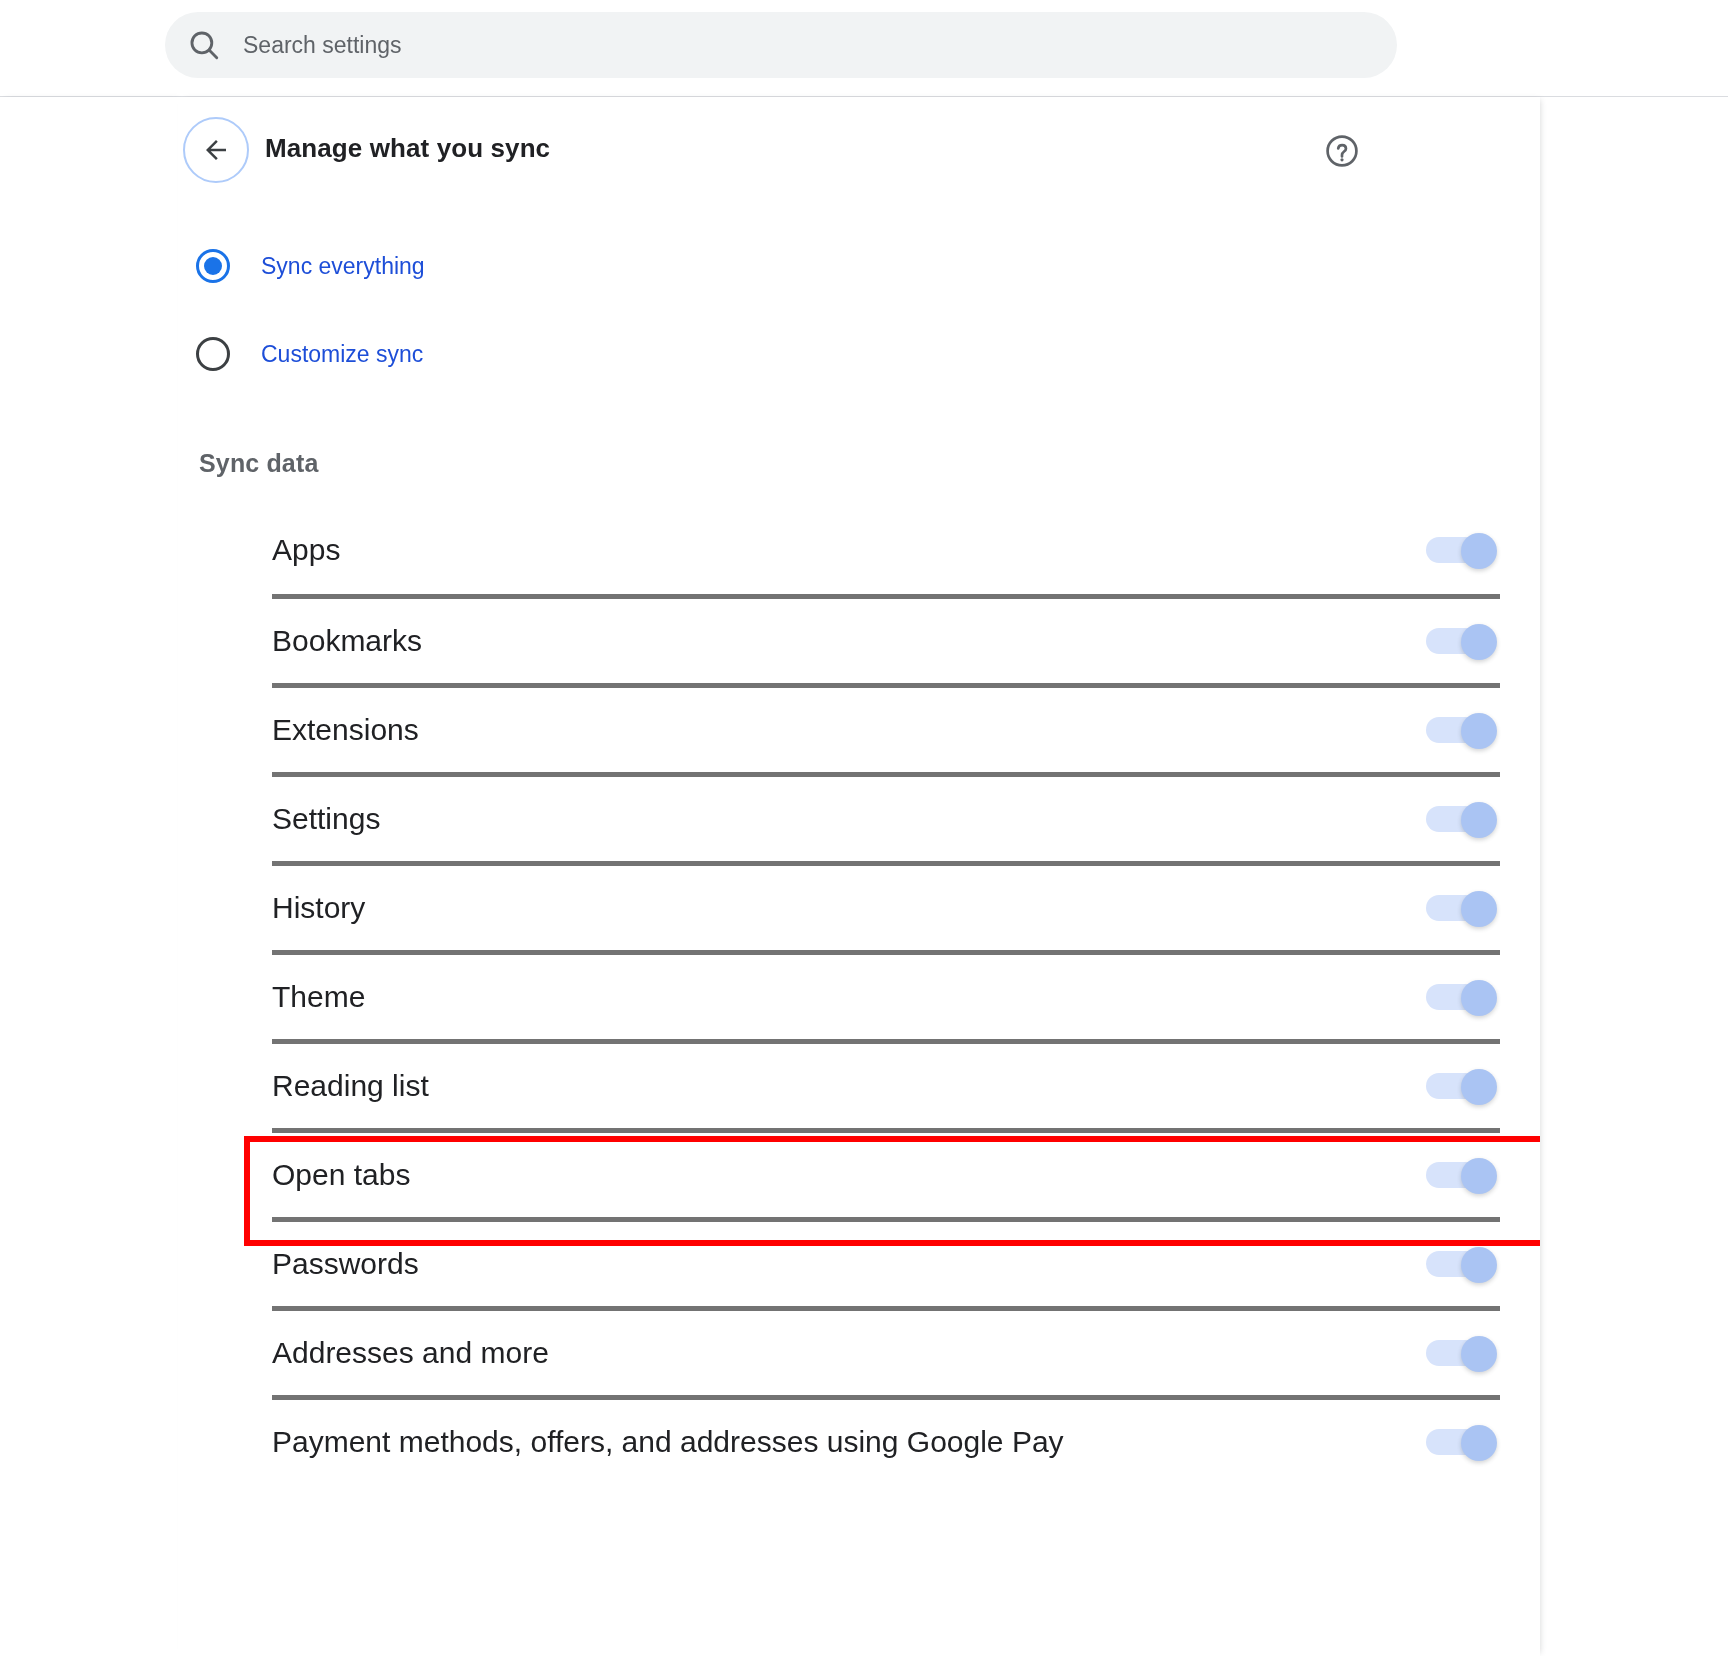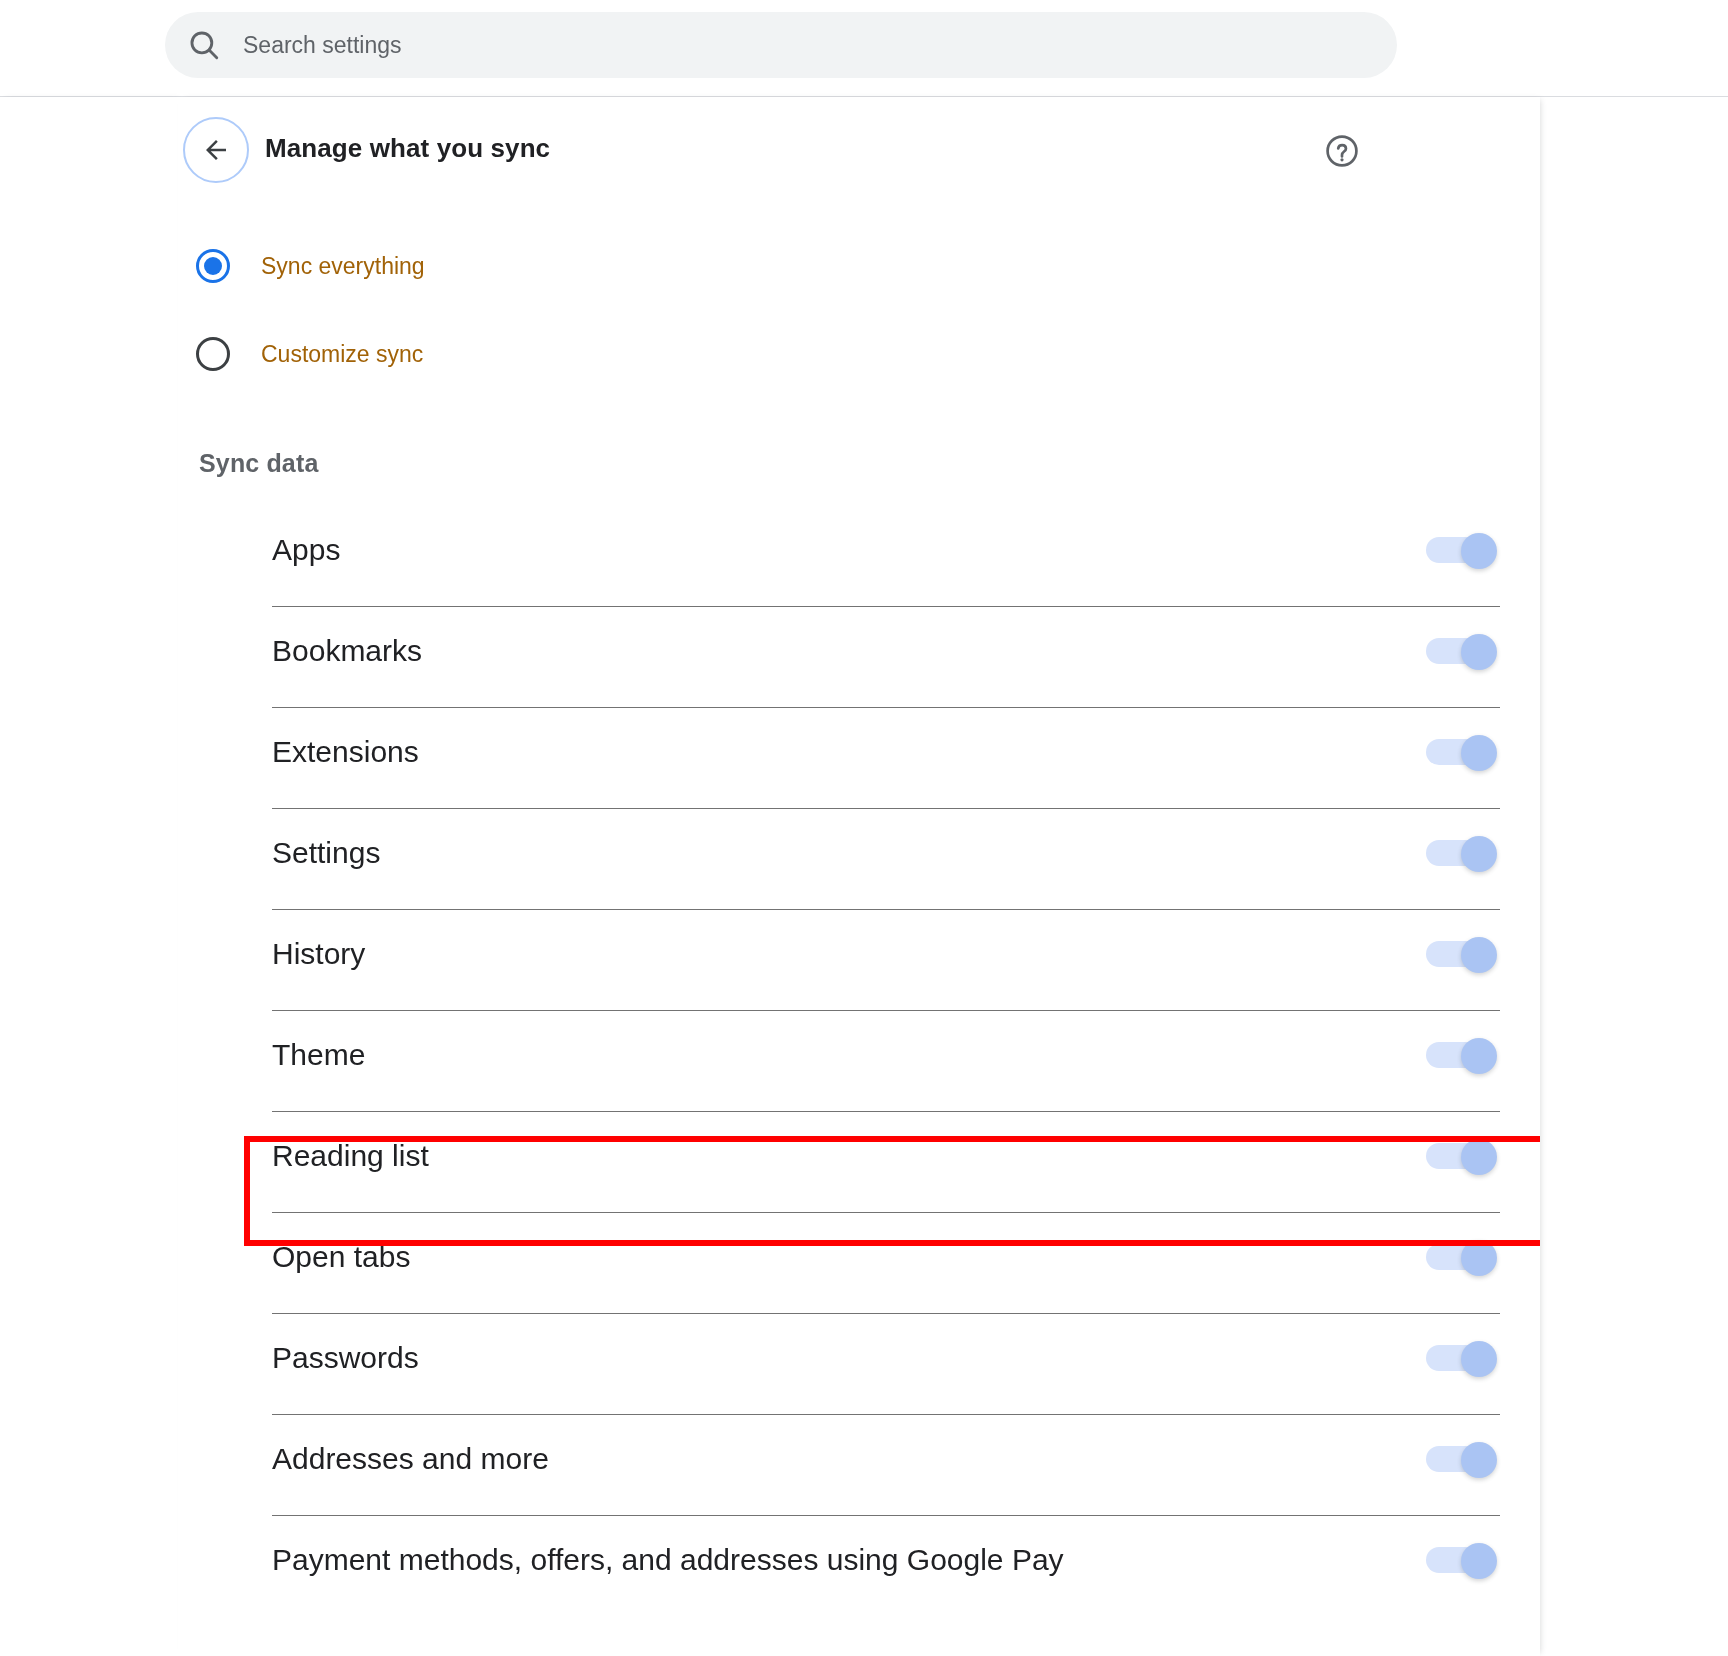--- a/index.html
+++ b/index.html
@@ -164,21 +164,21 @@
   .radio-outer.on  { border: 3px solid #1a73e8; }
   .radio-outer.off { border: 3px solid #3c4043; }
   .radio-dot {
     width: 18px; height: 18px;
     border-radius: 50%;
     background: #1a73e8;
   }
   .radio-label {
     margin-left: 31px;
     font-size: 23px;
-    color: #a16207;
+    color: #1d4ed8;
     white-space: nowrap;
   }
 
   
   .section-title {
     position: absolute;
     left: 21px;
     top: 352px;
     font-size: 25px;
     font-weight: bold;
@@ -194,21 +194,21 @@
     width: 1228px;
   }
   .data-row {
     position: relative;
     height: 89px;
     display: flex;
     align-items: center;
     justify-content: space-between;
     box-sizing: border-box;
   }
-  .data-row + .data-row { border-top: 1px solid #737373; margin-top: 12px; }
+  .data-row + .data-row { border-top: 5px solid #737373; }
   .data-row-label {
     font-size: 30px;
     color: #202124;
     white-space: nowrap;
   }
 
   
   .toggle {
     position: relative;
     width: 71px;

